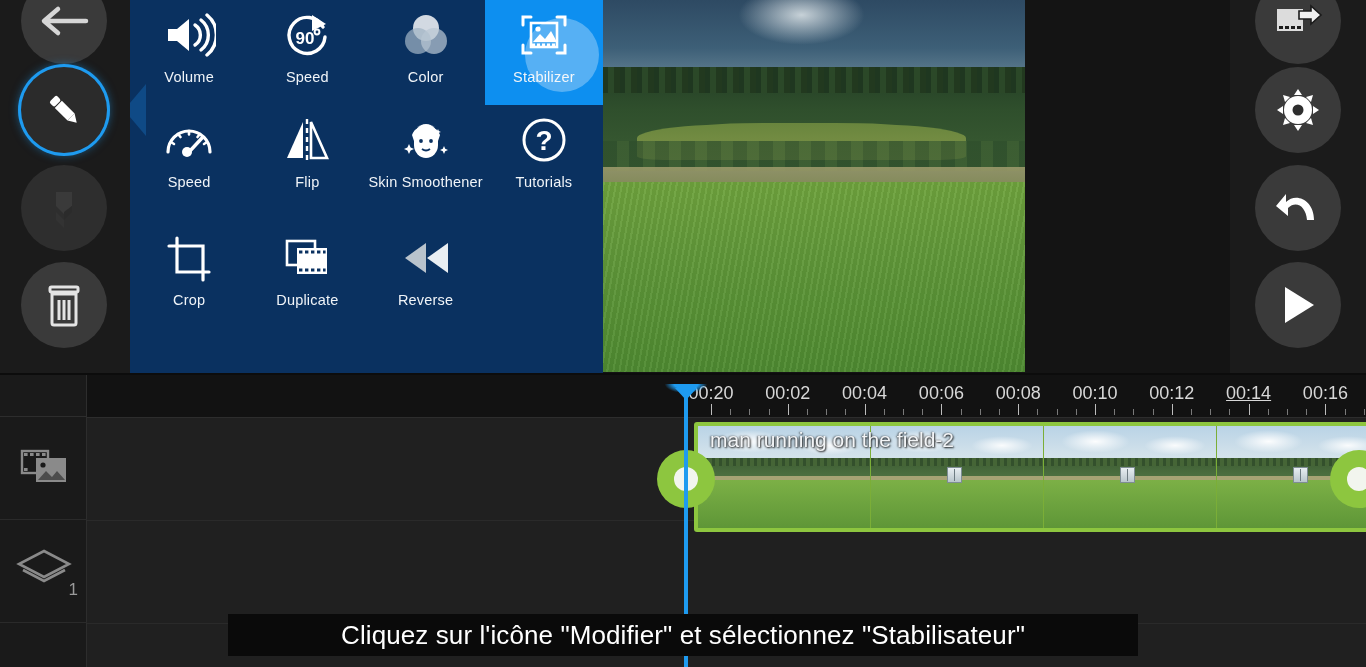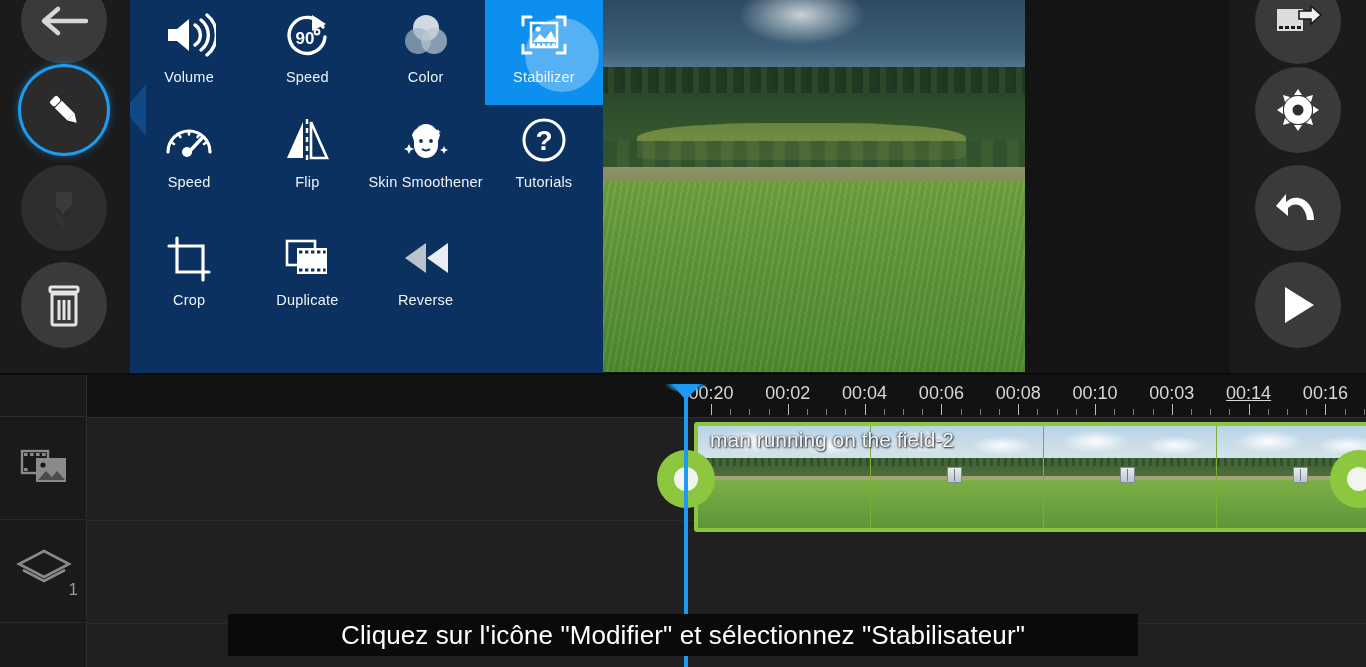--- a/index.html
+++ b/index.html
@@ -446,21 +446,21 @@
       <div class="tl-row"></div>
     </div>
 
     <div class="ruler" id="ruler">
         <div class="rlabel" style="left: 624px;">00:20</div>
         <div class="rlabel" style="left: 700.8px;">00:02</div>
         <div class="rlabel" style="left: 777.6px;">00:04</div>
         <div class="rlabel" style="left: 854.4px;">00:06</div>
         <div class="rlabel" style="left: 931.2px;">00:08</div>
         <div class="rlabel" style="left: 1008px;">00:10</div>
-        <div class="rlabel" style="left: 1084.8px;">00:03</div>
+        <div class="rlabel" style="left: 1084.8px;">00:12</div>
         <div class="rlabel" style="left: 1161.6px; text-decoration: underline;">00:14</div>
         <div class="rlabel" style="left: 1238.4px;">00:16</div>
         <div class="rtick maj" style="left: 624px;"></div>
         <div class="rtick min" style="left: 643.2px;"></div>
         <div class="rtick min" style="left: 662.4px;"></div>
         <div class="rtick min" style="left: 681.6px;"></div>
         <div class="rtick maj" style="left: 700.8px;"></div>
         <div class="rtick min" style="left: 720px;"></div>
         <div class="rtick min" style="left: 739.2px;"></div>
         <div class="rtick min" style="left: 758.4px;"></div>

